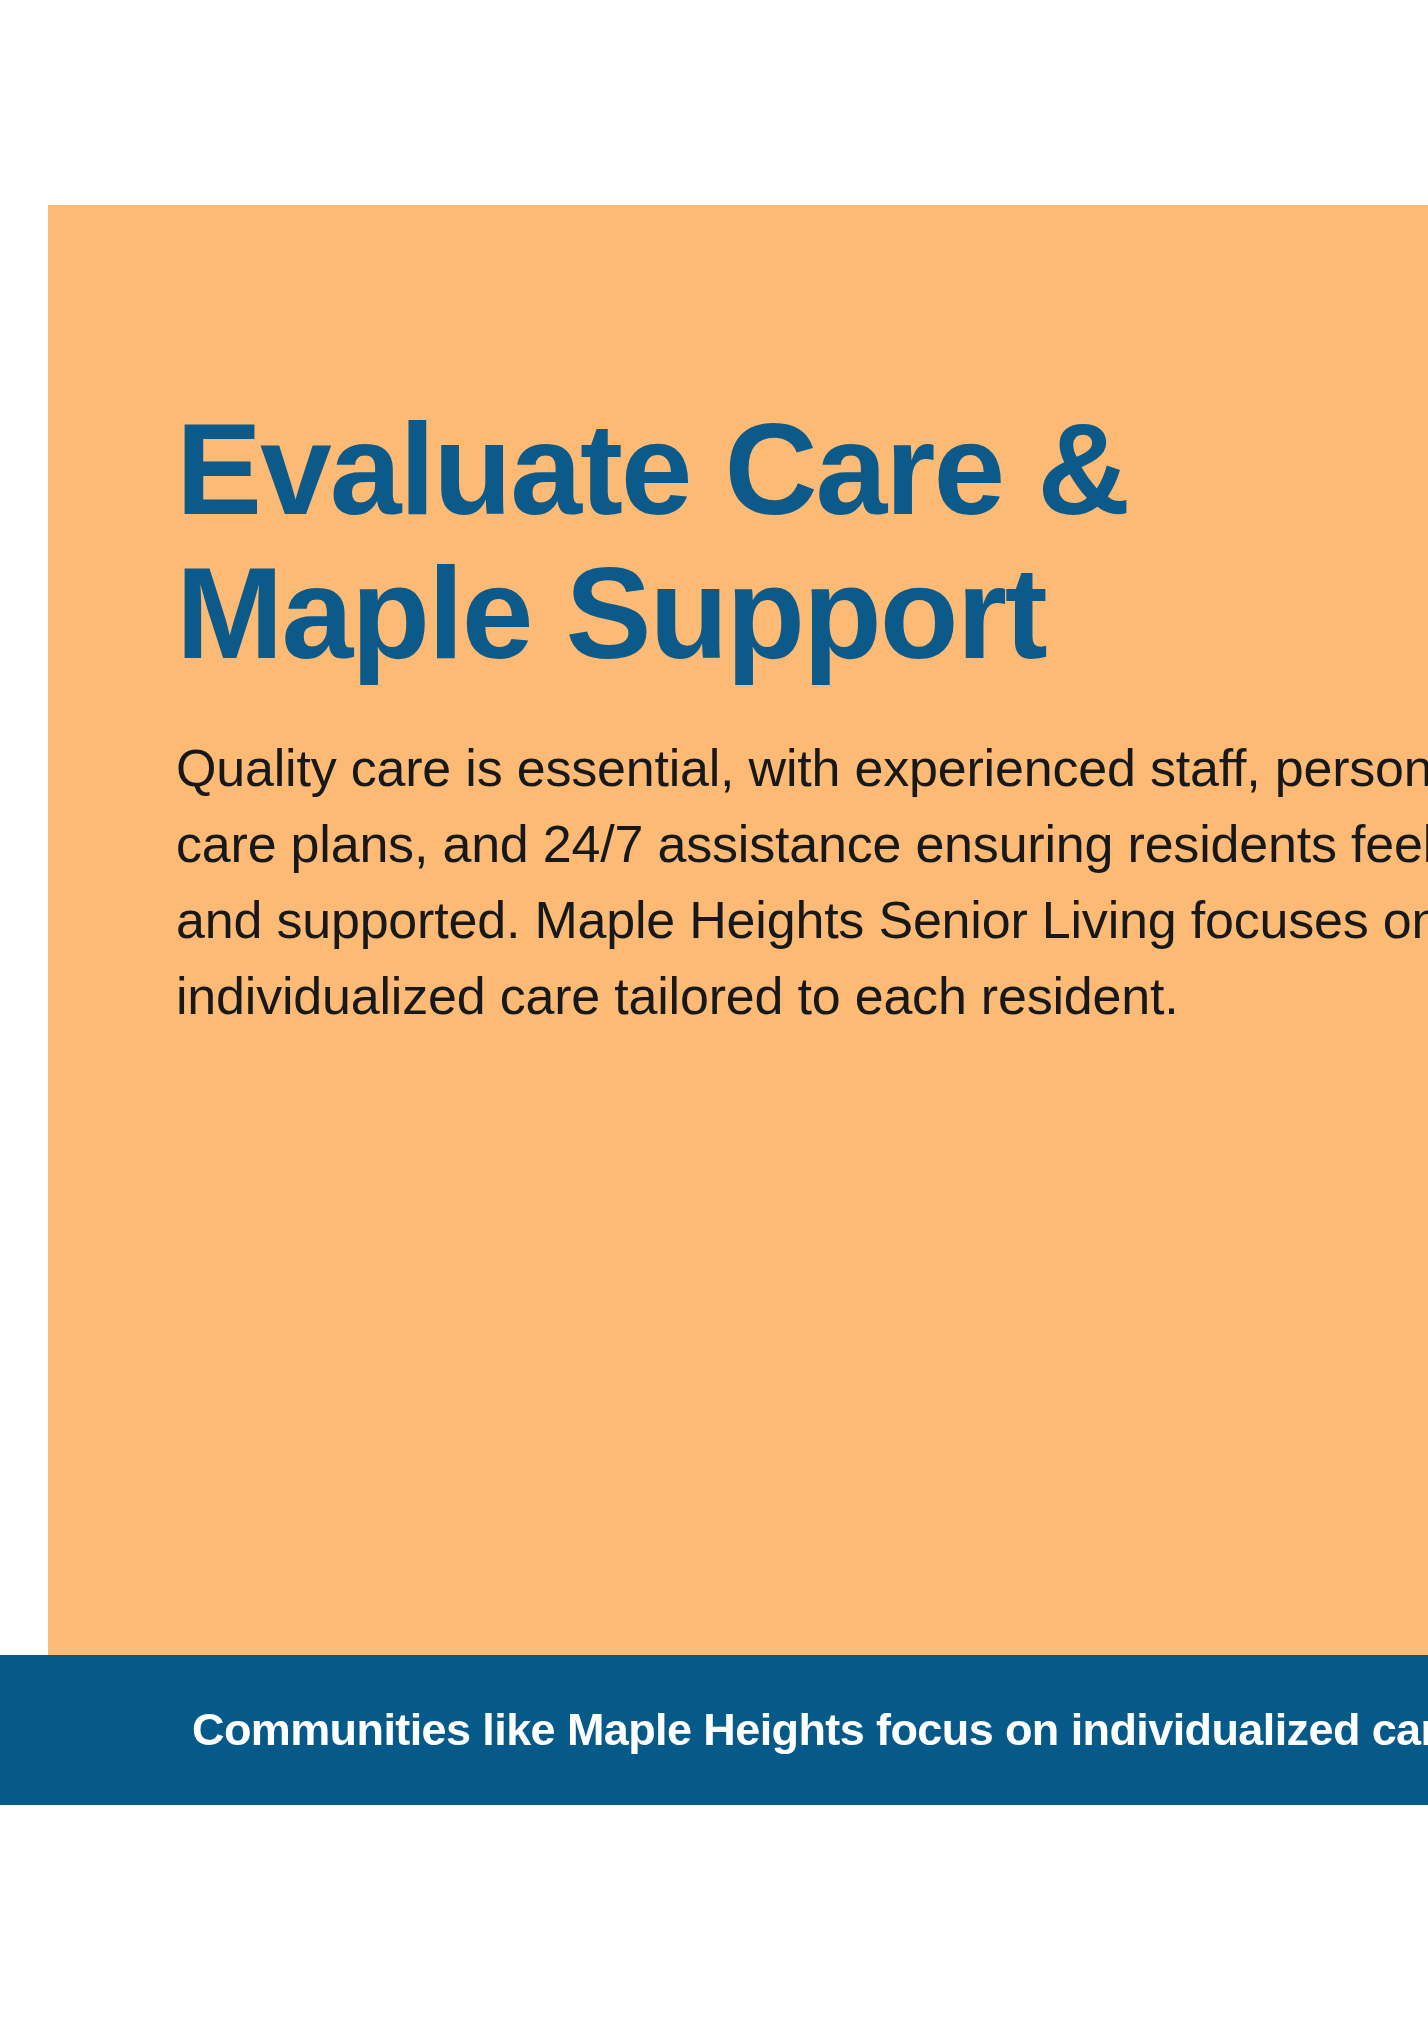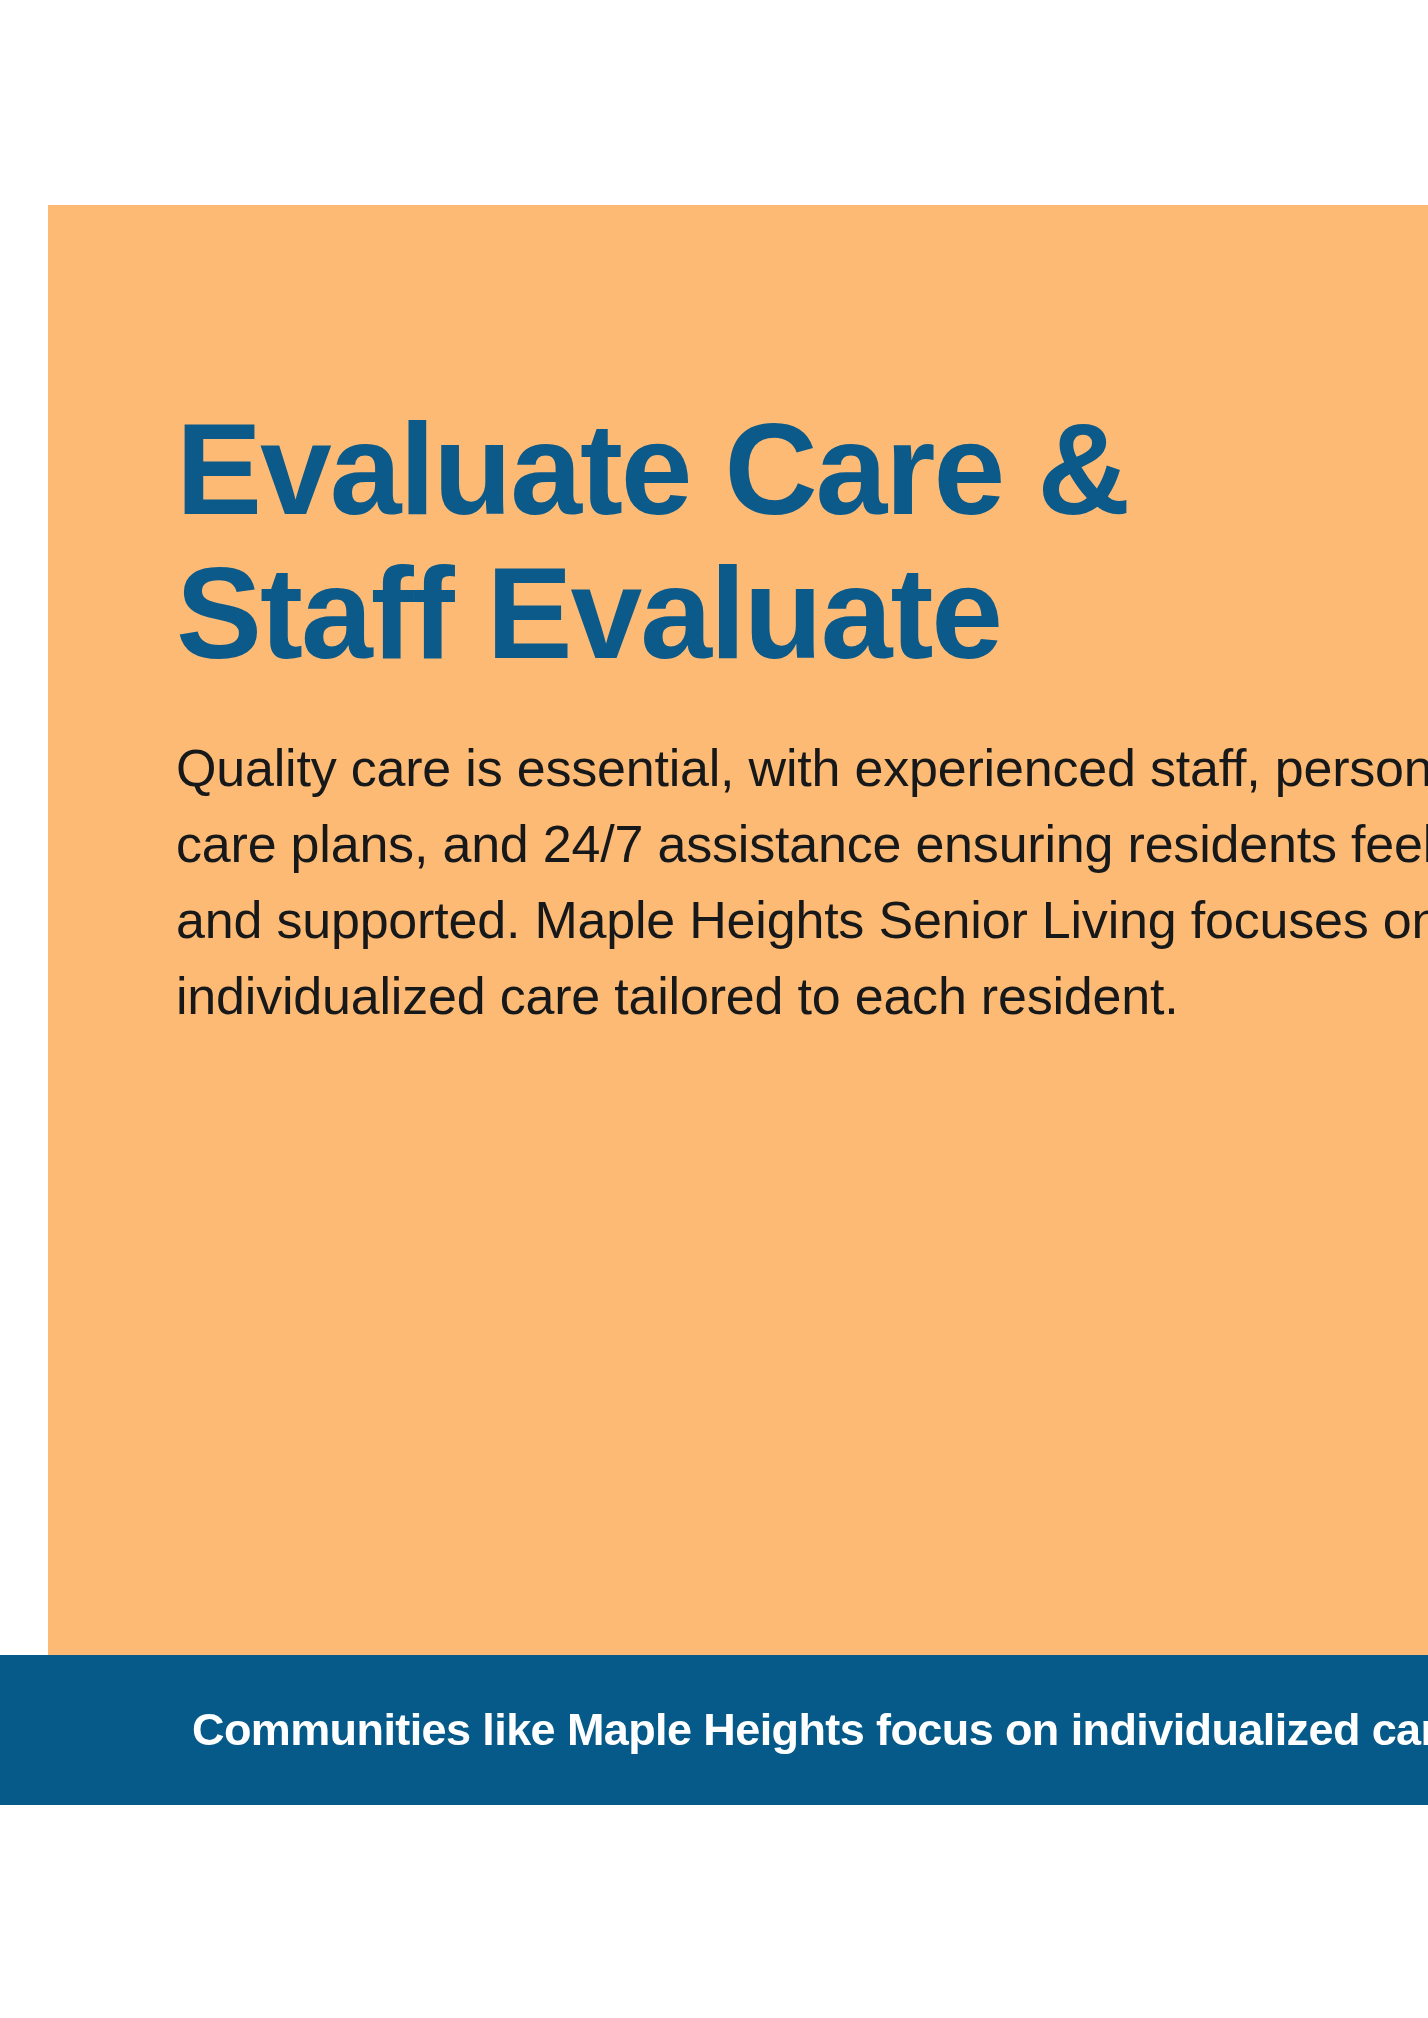--- a/index.html
+++ b/index.html
@@ -118,21 +118,21 @@
 
 <div id="stage">
 
   <div class="top-white"></div>
 
   <div class="slide">
     <div class="slide-inner">
 
       <h1 class="heading">
         <span class="line">Evaluate Care &amp;</span>
-        <span class="line">Staff Evaluate</span>
+        <span class="line">Maple Support</span>
       </h1>
 
       <p class="body-copy">Quality care is essential, with experienced staff, personalized care plans, and 24/7 assistance ensuring residents feel safe and supported. Maple Heights Senior Living focuses on individualized care tailored to each resident.</p>
 
     </div>
   </div>
 
   <div class="caption-bar">
     <div class="caption-text">Communities like Maple Heights focus on individualized care</div>
   </div>

